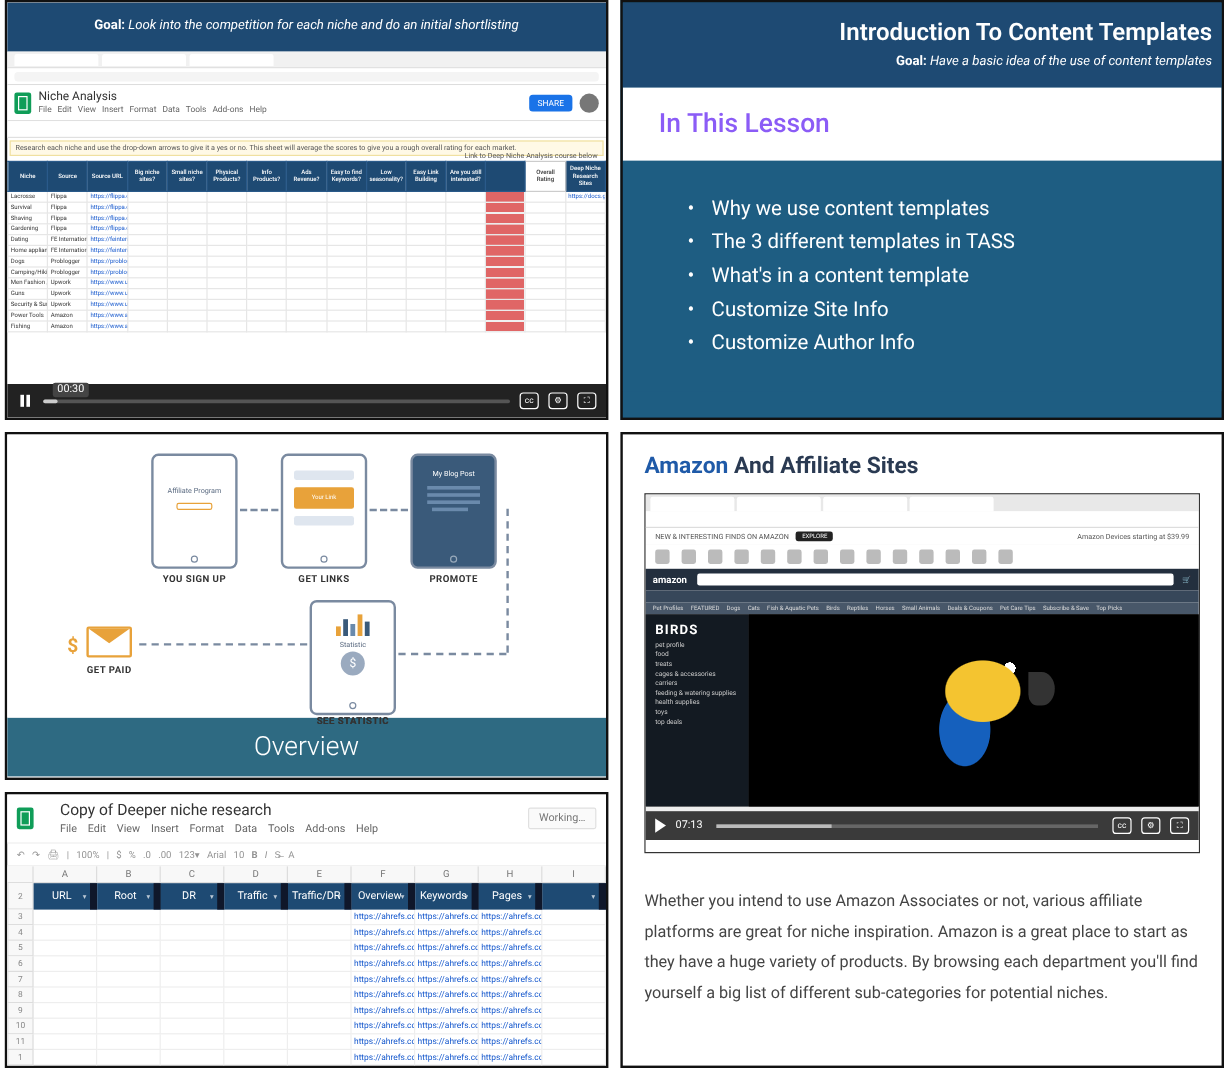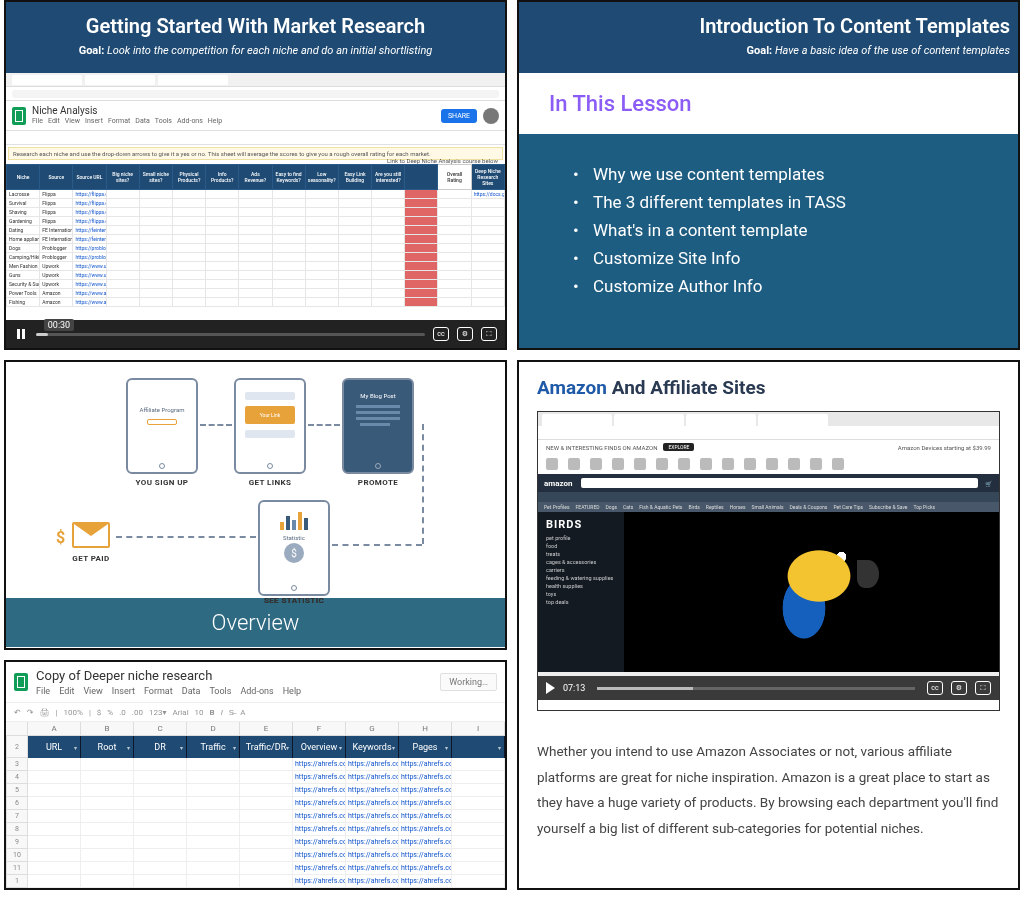--- a/index.html
+++ b/index.html
@@ -120,48 +120,47 @@
   .p4-video .vc2{position:absolute;left:0;right:0;bottom:10px;height:24px;background:#3a3a3a;display:flex;align-items:center;padding:0 8px;gap:8px;color:#fff;}
   .p4-video .vc2 .play-tri{width:0;height:0;border-left:9px solid #fff;border-top:6px solid transparent;border-bottom:6px solid transparent;}
   .p4-video .vc2 .tcode{font-size:9px;}
   .p4-video .vc2 .track{flex:1;height:3px;background:#666;margin:0 4px;position:relative;}
   .p4-video .vc2 .track .pr{position:absolute;left:0;top:0;bottom:0;width:30%;background:#bbb;}
   .p4-video .footnote{position:absolute;bottom:0;left:0;right:0;height:10px;background:#fff;font-size:5px;color:#888;padding:1px 4px;}
   .p4-text{margin-top:28px;font-size:13.5px;color:#444;line-height:1.9;}
 
   
   .p5{height:230px;}
-  .p5-top{display:flex;align-items:center;padding:6px 8px;gap:8px;background:#fff;}
+  .p5-top{display:flex;align-items:center;padding:6px 8px;gap:22px;background:#fff;}
   .p5-top .title-block{line-height:1.2;}
   .p5-top .doc-title{font-size:13px;color:#333;}
   .p5-top .menus{font-size:9px;color:#666;display:flex;gap:9px;margin-top:2px;}
   .p5-top .spacer{flex:1;}
   .p5-top .working{background:#fafafa;border:1px solid #e0e0e0;font-size:9px;color:#777;padding:3px 8px;border-radius:2px;}
   .p5-toolbar{height:20px;border-top:1px solid #eee;border-bottom:1px solid #eee;display:flex;align-items:center;gap:6px;padding:0 8px;font-size:8px;color:#666;}
   .p5-toolbar span{opacity:.7;}
   .p5-colhdr{display:flex;height:14px;background:#f8f8f8;border-bottom:1px solid #ddd;}
   .p5-colhdr .rh{width:22px;border-right:1px solid #ddd;}
   .p5-colhdr .ch{flex:1;border-right:1px solid #ddd;font-size:8px;color:#777;text-align:center;line-height:14px;}
   .p5-hdrow{display:flex;height:22px;}
   .p5-hdrow .rh{width:22px;background:#f8f8f8;border:1px solid #ddd;border-top:none;font-size:7px;color:#888;text-align:center;line-height:22px;}
-  .p5-hdrow .hc{flex:1;background:#1e4a73;color:#fff;font-size:9px;display:flex;align-items:center;justify-content:center;border-right:1px solid #0f172a;position:relative;}
+  .p5-hdrow .hc{flex:1;background:#1e4a73;color:#fff;font-size:9px;display:flex;align-items:center;justify-content:center;border-right:6px solid #0f172a;position:relative;}
   .p5-hdrow .hc .fa{position:absolute;right:3px;font-size:6px;opacity:.7;}
   .p5-row{display:flex;height:13px;}
   .p5-row .rh{width:22px;background:#f8f8f8;border:1px solid #ddd;border-top:none;font-size:7px;color:#888;text-align:center;line-height:13px;}
   .p5-row .c{flex:1;border-right:1px solid #eee;border-bottom:1px solid #eee;font-size:7px;color:#1155cc;padding:0 2px;overflow:hidden;white-space:nowrap;line-height:13px;}
 
 </style>
 </head>
 <body>
 
 <div class="grid">
 
   <div class="panel p1">
     <div class="p1-header">
-      <h2>Getting Started With Market Research</h2>
       <div class="goal">
         <b>Goal:</b>
         <span>Look into the competition for each niche and do an initial shortlisting</span>
       </div>
     </div>
     <div class="p1-browser">
       <div class="tab"></div>
         <div class="tab"></div>
         <div class="tab"></div>
     </div>

